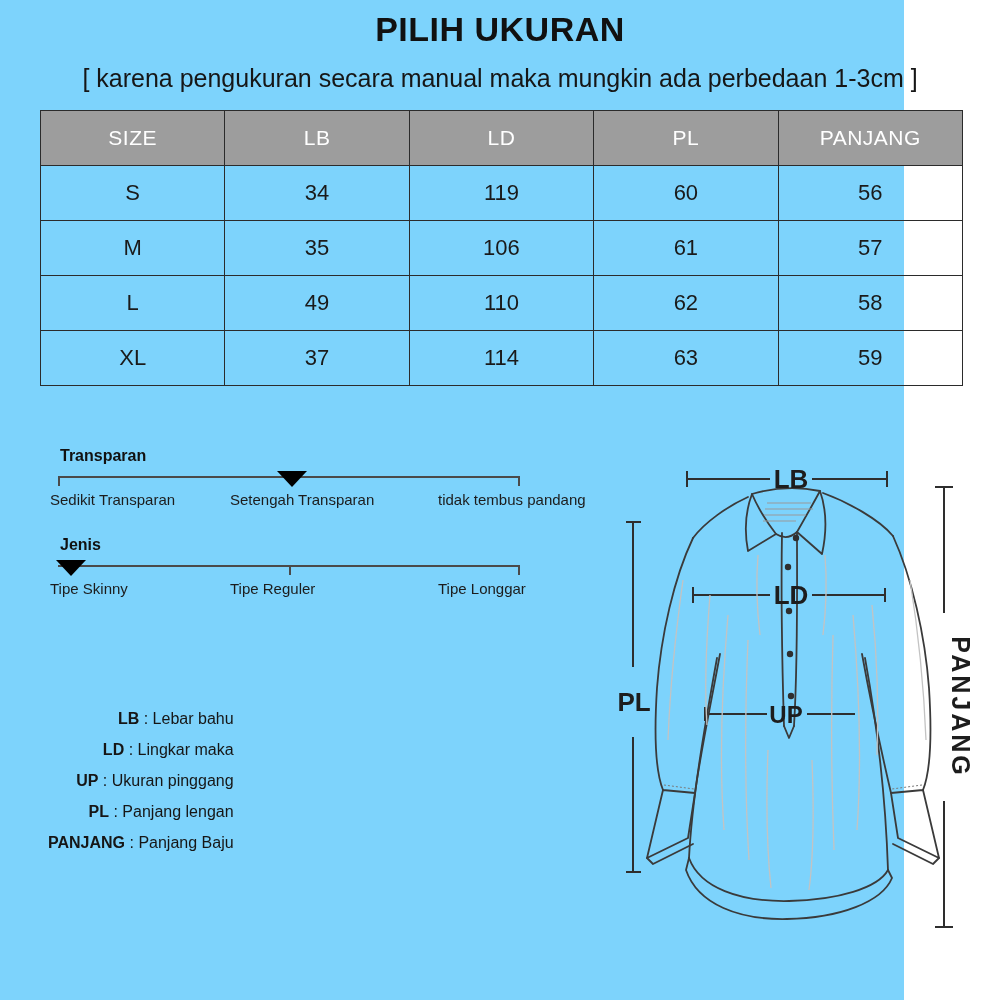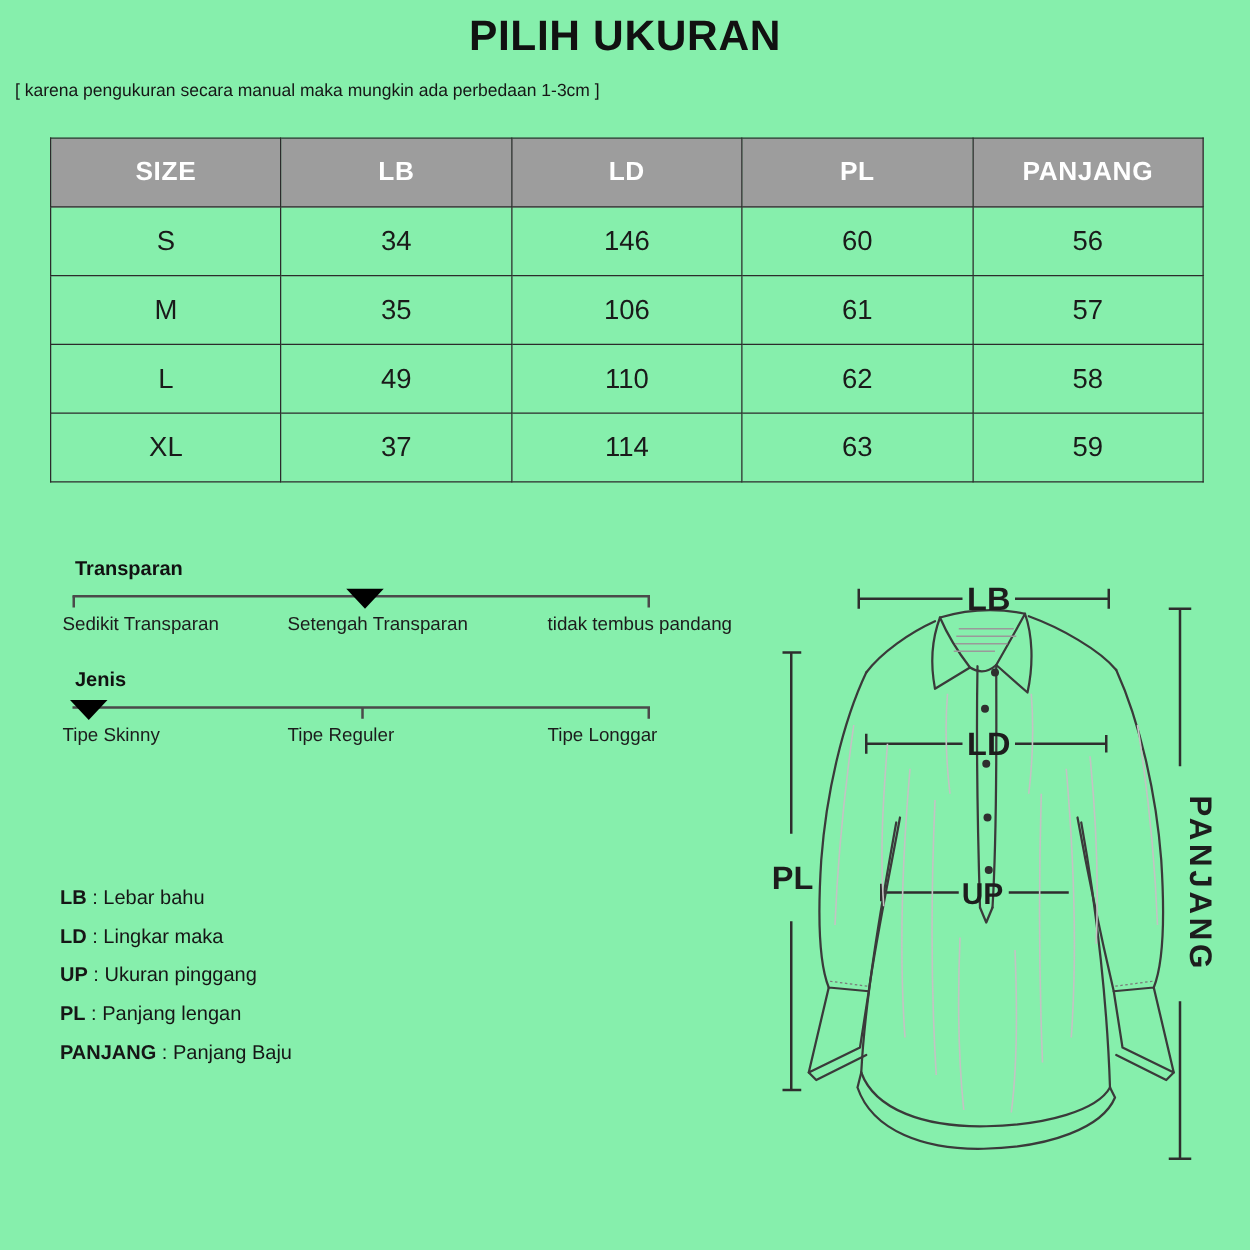--- a/index.html
+++ b/index.html
@@ -1,43 +1,43 @@
 <!DOCTYPE html>
 <html style="--hdr: #9d9d9d;"><head>
 <meta charset="utf-8">
 <style>
   * { margin:0; padding:0; box-sizing:border-box; }
   html,body { width:1000px; height:1000px; background:#ffffff;
     font-family:"Liberation Sans", sans-serif; color:#1a1a1a; overflow:hidden; }
-  #stage { position:relative; width:1000px; height:1000px; background:#86efac; }
+  #stage { position:relative; width:904px; height:1000px; background:#7dd3fc; }
 
   .page-title { position:absolute; top:10px; left:0; width:1000px; text-align:center;
     font-size:34px; font-weight:bold; letter-spacing:.5px; color:#111; }
-  .page-subtitle { position:absolute; top:64px; left:0; width:1000px; 
-    font-size:14px; color:#161616;padding-left:12px; }
+  .page-subtitle { position:absolute; top:64px; left:0; width:1000px; text-align:center;
+    font-size:25px; color:#161616; }
 
   table.size-table { position:absolute; left:40px; top:110px; width:923px;
     border-collapse:collapse; table-layout:fixed; }
   table.size-table th, table.size-table td {
     border:1.6px solid #2b2b2b; text-align:center; }
   table.size-table th { height:55px; background:var(--hdr,#9d9d9d); color:#fff;
-    font-size:21px; font-weight:bold; letter-spacing:.5px; }
+    font-size:21px; font-weight:normal; letter-spacing:.5px; }
   table.size-table td { height:55px; font-size:22px; color:#1a1a1a; }
 
   .scale { position:absolute; left:50px; width:570px; height:82px; }
   .scale-heading { position:absolute; top:0; left:10px; font-size:16px; font-weight:bold; color:#111; }
   .scale-line { position:absolute; top:29px; left:8px; width:462px; height:0;
     border-top:2px solid #4a4a4a; }
   .scale-tick { position:absolute; top:30px; width:2px; height:9px; background:#4a4a4a; }
   .scale-marker { position:absolute; top:24px; width:0; height:0;
     border-left:15px solid transparent; border-right:15px solid transparent;
     border-top:16px solid #000; }
   .scale-label { position:absolute; top:44px; font-size:15px; color:#1c1c1c; white-space:nowrap; }
 
-  #legend { position:absolute; left:48px; top:710px; }
+  #legend { position:absolute; left:48px; top:710px;text-align:right; }
   .legend-item { font-size:16px; margin-bottom:13px; color:#161616; }
   .legend-abbr { font-weight:bold; }
 
   #diagram { position:absolute; left:600px; top:430px; }
   .dim-text { font-weight:bold; fill:#1d1d1d; }
 </style>
 </head>
 <body>
 
 <div id="stage">
@@ -52,21 +52,21 @@
         <th>LB</th>
         <th>LD</th>
         <th>PL</th>
         <th>PANJANG</th>
       </tr>
     </thead>
     <tbody>
       <tr>
         <td>S</td>
         <td>34</td>
-        <td>146</td>
+        <td>119</td>
         <td>60</td>
         <td>56</td>
       </tr>
       <tr>
         <td>M</td>
         <td>35</td>
         <td>106</td>
         <td>61</td>
         <td>57</td>
       </tr>

